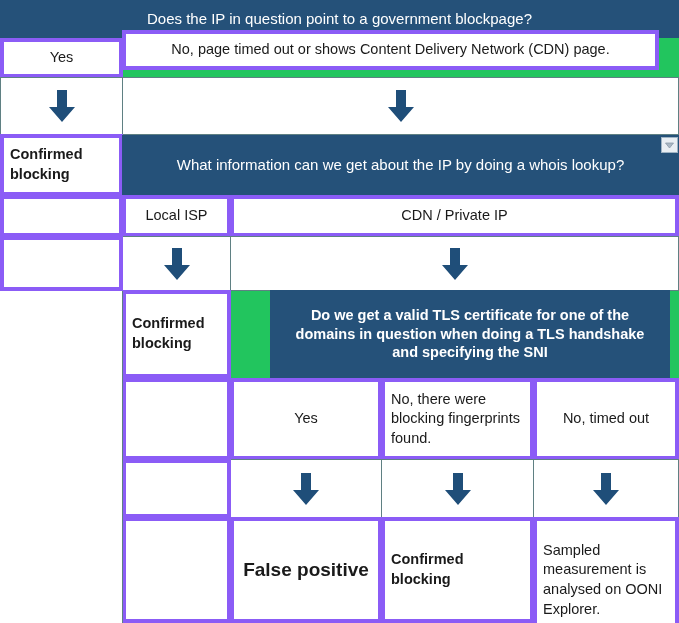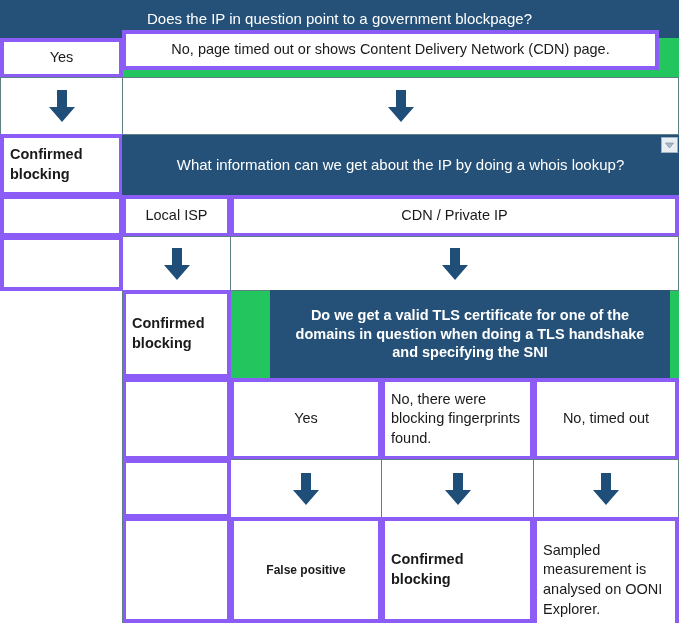--- a/index.html
+++ b/index.html
@@ -178,21 +178,21 @@
     <svg class="arrow" viewBox="0 0 30 34">
       <polygon points="10,1 20,1 20,18 28,18 15,33 2,18 10,18" fill="#1f4e79"></polygon>
     </svg>
   </div>
   <div class="arrow-cell" style="left:533px; top:459px; width:146px; height:59px;">
     <svg class="arrow" viewBox="0 0 30 34">
       <polygon points="10,1 20,1 20,18 28,18 15,33 2,18 10,18" fill="#1f4e79"></polygon>
     </svg>
   </div>
 
-  <div class="cell bold" style="left:230px; top:517px; width:152px; height:106px; font-size:12px;">
+  <div class="cell bold" style="left:230px; top:517px; width:152px; height:106px; font-size:19px;">
     <span>False positive</span>
   </div>
   <div class="cell bold" style="left:381px; top:517px; width:153px; height:106px; font-size:14.5px;">
     <span>Confirmed blocking</span>
   </div>
   <div class="cell" style="left:533px; top:517px; width:146px; height:126px;">
     <span>Sampled measurement is analysed on OONI Explorer.</span>
   </div>
 
   <div class="cell empty" style="left:0px; top:195px; width:123px; height:42px;"></div>

